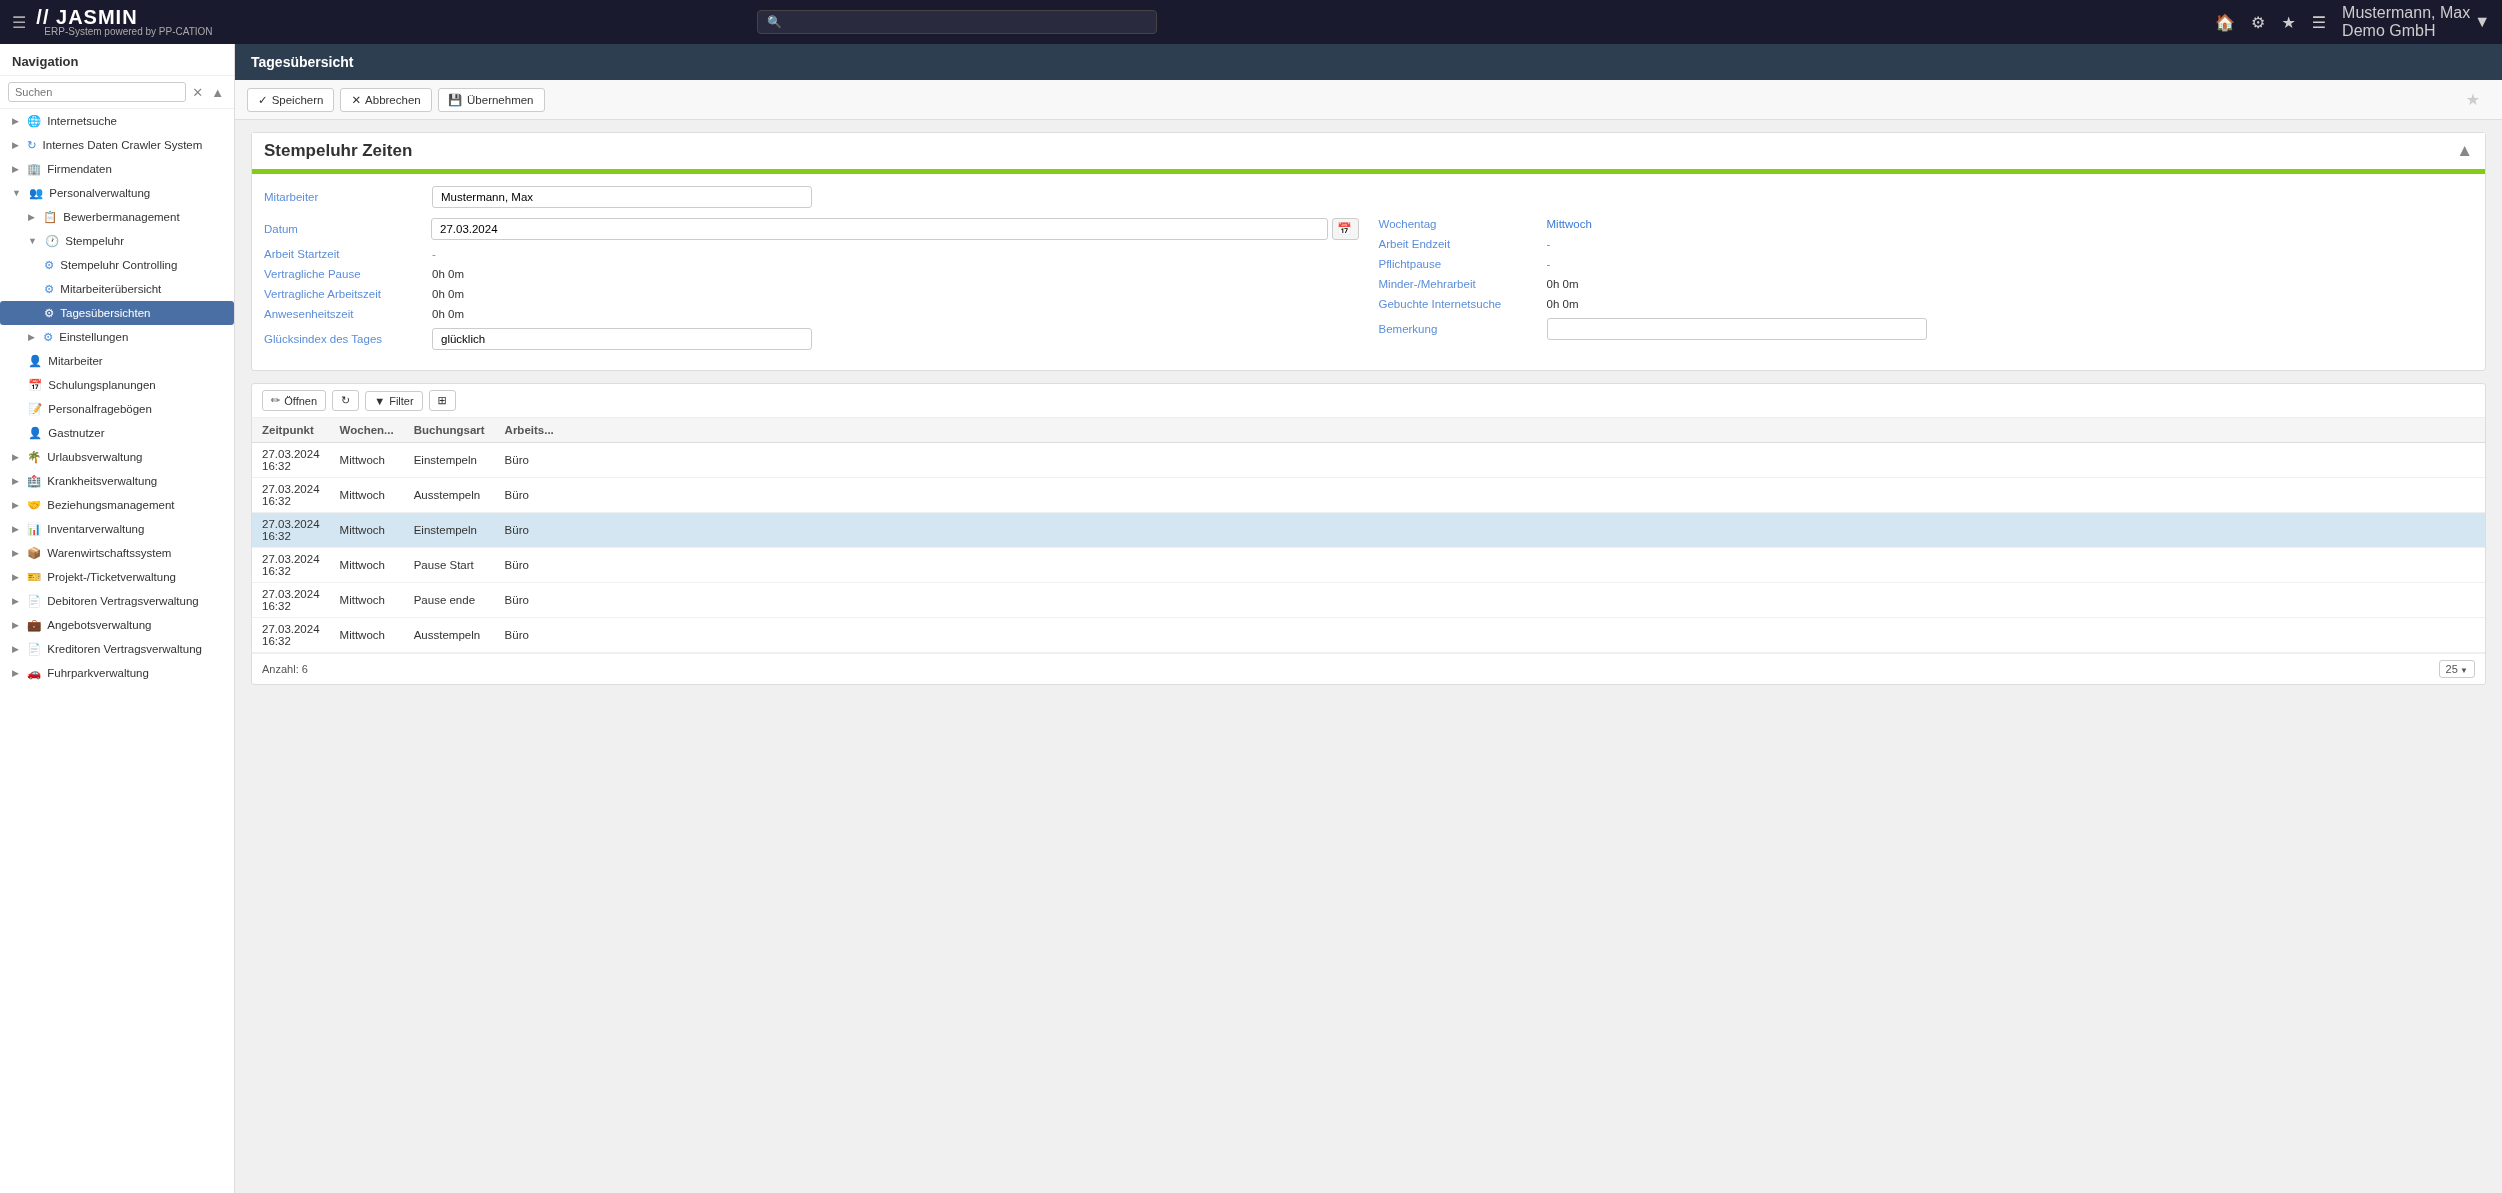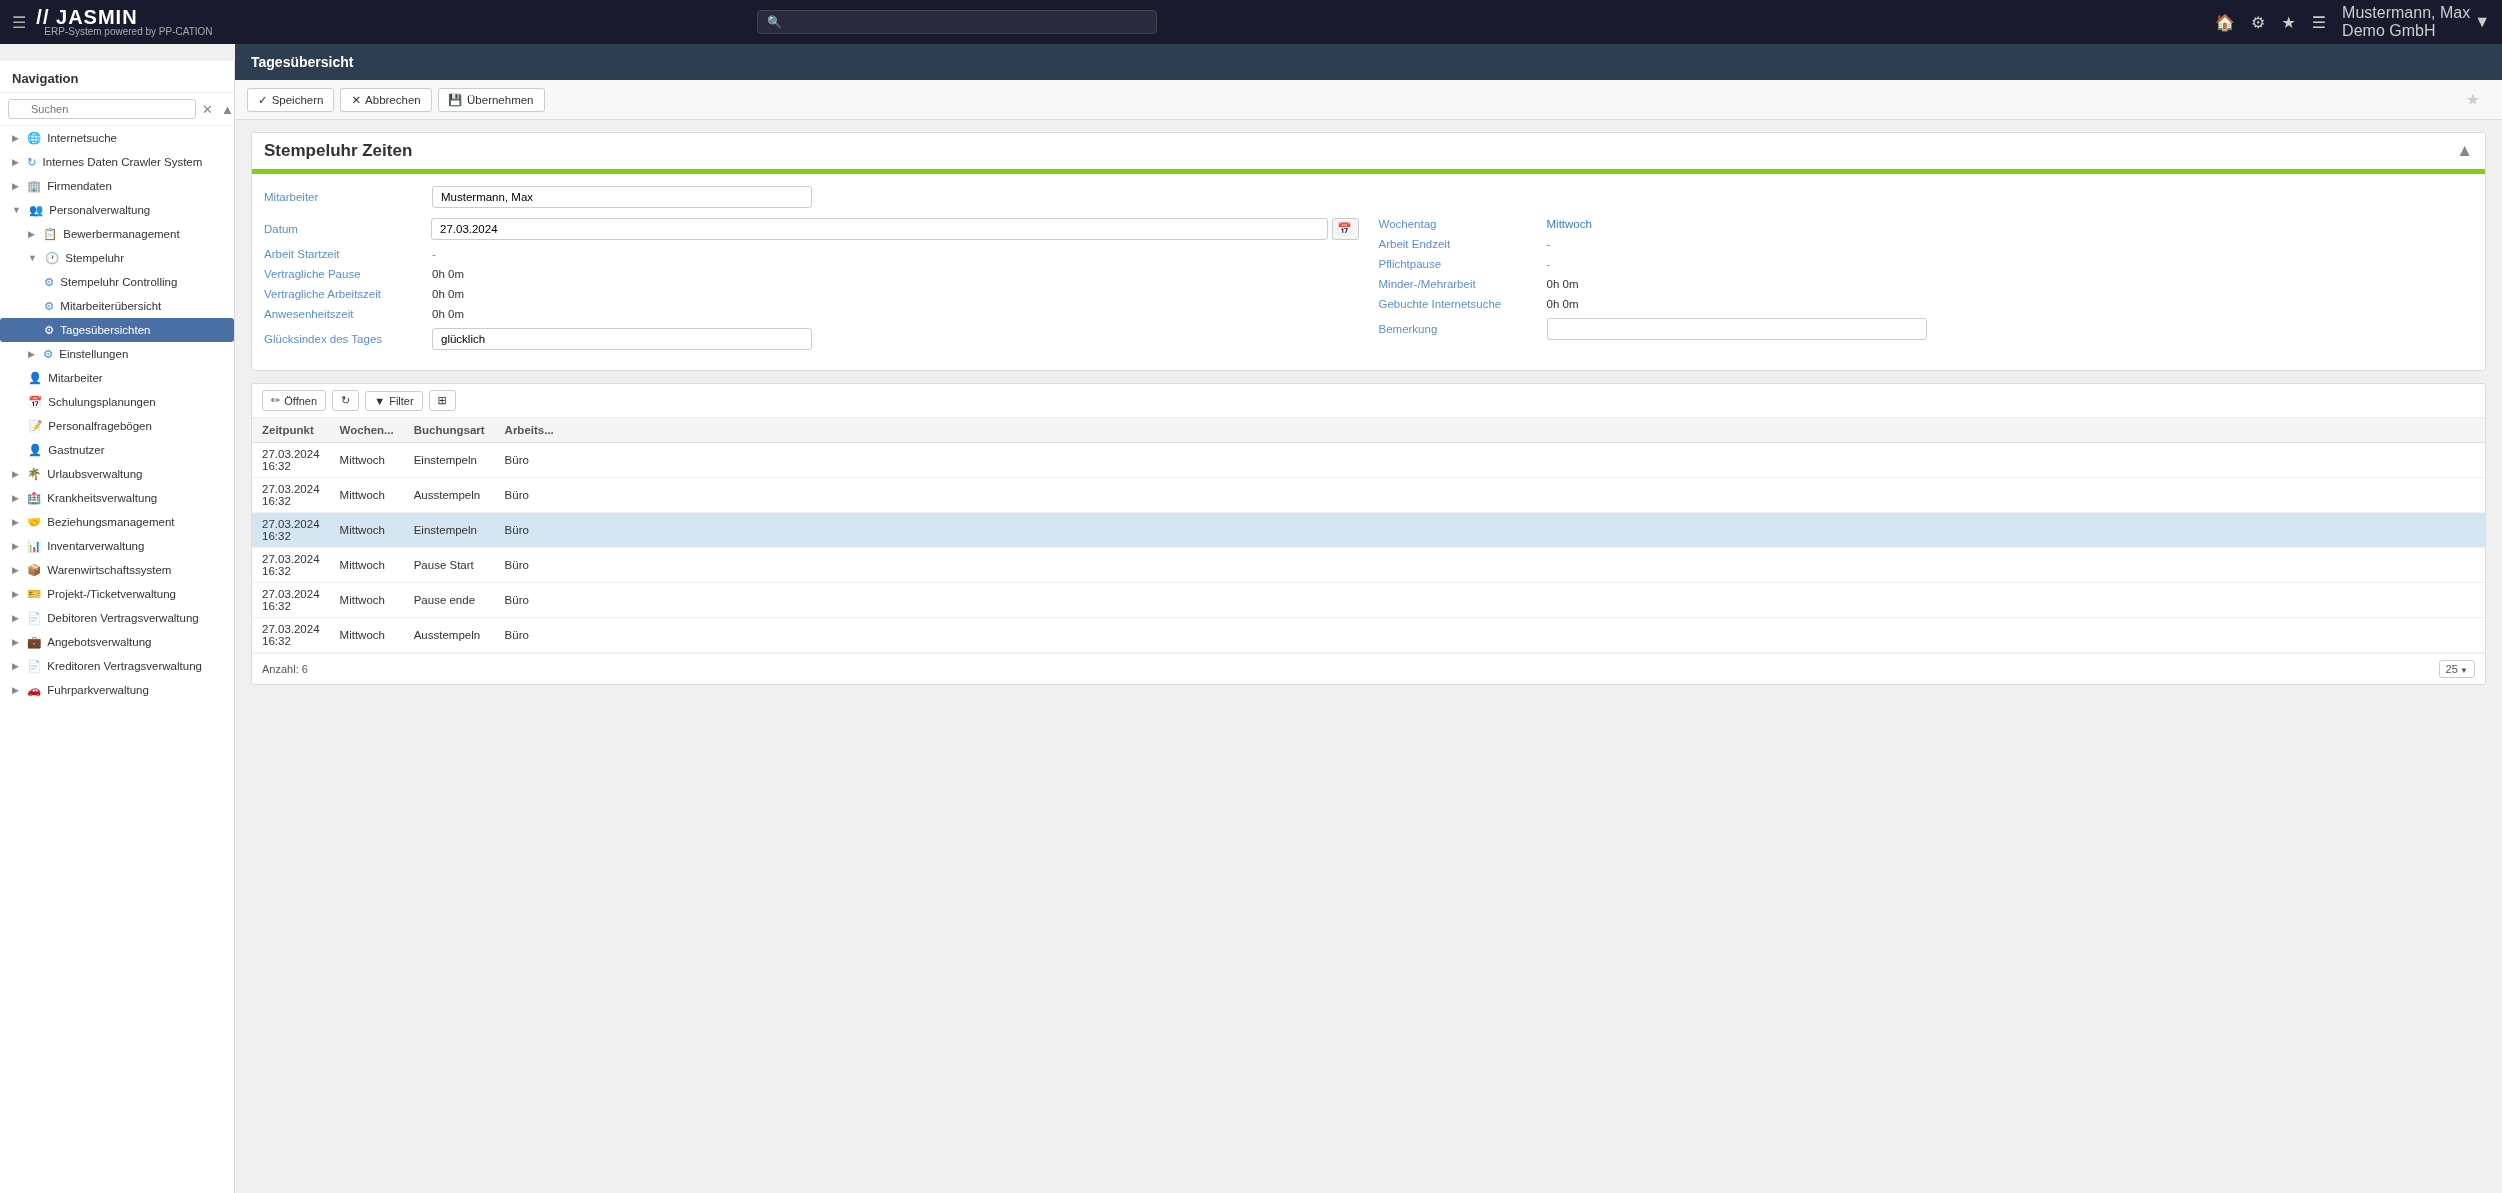--- a/index.html
+++ b/index.html
@@ -53,41 +53,40 @@
 
     
     .sidebar {
       width: 235px;
       background: #fff;
       border-right: 1px solid #ddd;
       display: flex;
       flex-direction: column;
       flex-shrink: 0;
       overflow-y: auto;
-      margin-top: 17px;
     }
     .sidebar-header {
       padding: 10px 12px 6px;
       font-weight: bold;
       font-size: 13px;
       color: #333;
       border-bottom: 1px solid #eee;
     }
     .sidebar-search {
       display: flex;
       align-items: center;
       padding: 6px 8px;
       border-bottom: 1px solid #eee;
       gap: 4px;
     }
     .sidebar-search input {
       flex: 1;
       border: 1px solid #ccc;
       border-radius: 3px;
-      padding: 3px 22px;
+      padding: 3px 6px;
       font-size: 11px;
       outline: none;
     }
     .sidebar-search .clear-btn, .sidebar-search .expand-btn {
       cursor: pointer;
       color: #888;
       font-size: 13px;
       background: none;
       border: none;
       padding: 0 2px;

